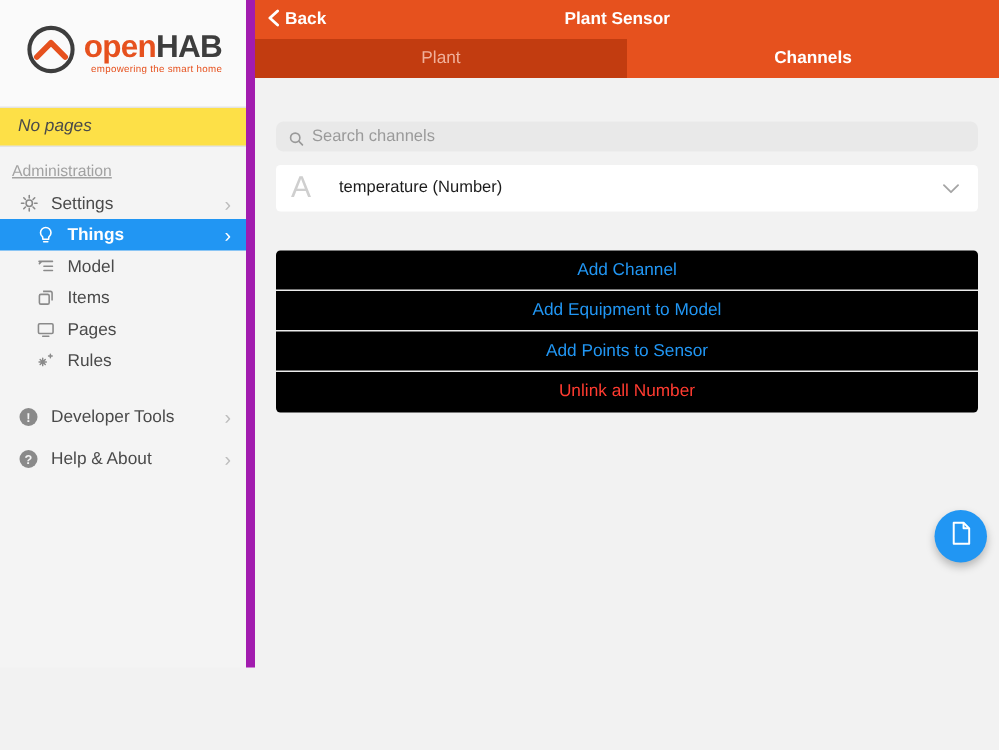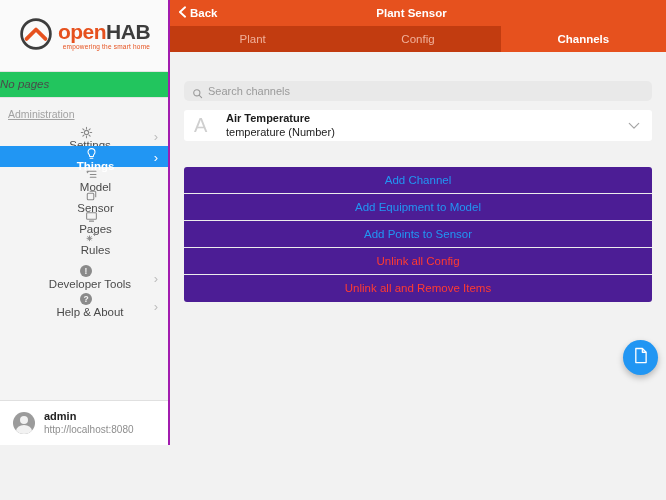--- a/index.html
+++ b/index.html
@@ -1,31 +1,31 @@
 <!DOCTYPE html>
 <html><head>
 <meta charset="utf-8">
 <style>
   * { margin: 0; padding: 0; box-sizing: border-box; }
   html, body { width: 666px; height: 500px; }
   body { font-family: "Liberation Sans", "DejaVu Sans", sans-serif; overflow: hidden; background: #f2f2f2; }
   .screen { position: relative; width: 666px; height: 500px; display: flex; }
 
   
-  .sidebar { position: relative; width: 170px; height: 445px; background: #f4f4f4; border-right: 2px solid #a21caf; flex: 0 0 170px; }
+  .sidebar { position: relative; width: 170px; height: 445px; background: #f4f4f4; border-right: 6px solid #a21caf; flex: 0 0 170px; }
   .logo-area { height: 72px; background: #fafafa; border-bottom: 1px solid #e3e3e3; display: flex; align-items: center; justify-content: center; }
   .logo-lockup { display: flex; align-items: center; gap: 4px; }
   .logo-text { display: flex; flex-direction: column; line-height: 1; }
   .logo-word { font-size: 21px; letter-spacing: -0.5px; }
   .logo-word .open { color: #e6511e; font-weight: 700; }
   .logo-word .hab { color: #3d3d3d; font-weight: 600; }
   .logo-tagline { font-size: 6.5px; color: #e6511e; text-align: right; margin-top: 2px; letter-spacing: 0.2px; }
-  .no-pages { height: 26px; line-height: 25px; font-size: 11.5px; font-style: italic; color: #4a4a4a; background: #22c55e; border-bottom: 1px solid #e3e3e3; }
+  .no-pages { height: 26px; line-height: 25px; padding-left: 12px; font-size: 11.5px; font-style: italic; color: #4a4a4a; background: #fde047; border-bottom: 1px solid #e3e3e3; }
   .section-label { padding: 10px 0 5px 8px; font-size: 10.5px; color: #a2a2a2; text-decoration: underline; }
-  .nav-item { position: relative; height: 21px; display: flex; align-items: center; padding-left: 12px; cursor: pointer; flex-direction: column; }
+  .nav-item { position: relative; height: 21px; display: flex; align-items: center; padding-left: 12px; cursor: pointer; }
   .nav-item.nested { padding-left: 23px; }
   .nav-icon { width: 14px; display: inline-flex; justify-content: center; align-items: center; margin-right: 8px; flex: 0 0 14px; }
   .nav-label { font-size: 11.5px; color: #4a4a4a; white-space: nowrap; }
   .nav-chevron { position: absolute; right: 10px; top: 50%; transform: translateY(-50%); font-size: 13px; color: #bdbdbd; line-height: 1; }
   .nav-item.selected { background: #2196f3; }
   .nav-item.selected .nav-label { color: #ffffff; font-weight: 600; text-align: right; }
   .nav-item.selected .nav-chevron { color: #ffffff; }
   .tools-group { margin-top: 13px; }
   .tools-group .nav-item { height: 28px; }
   .circle-glyph { display: inline-flex; width: 12px; height: 12px; border-radius: 50%; background: #8a8a8a; color: #f4f4f4; font-size: 8.5px; font-weight: 700; align-items: center; justify-content: center; line-height: 1; }
@@ -52,21 +52,21 @@
   .searchbar input::placeholder { color: #9a9a9a; }
   .search-icon { position: absolute; left: 8px; top: 4px; }
 
   .channel-card { background: #ffffff; border-radius: 3px; height: 31px; display: flex; align-items: center; padding: 0 12px 0 10px; cursor: pointer; }
   .group-letter { font-size: 20px; color: #cfcfcf; width: 20px; flex: 0 0 20px; font-weight: 400; }
   .channel-text { margin-left: 12px; line-height: 1.2; }
   .channel-title { font-size: 11px; font-weight: 700; color: #1c1c1c; }
   .channel-subtitle { font-size: 11px; color: #1c1c1c; }
   .card-chevron { margin-left: auto; display: flex; align-items: center; }
 
-  .action-list { margin-top: 26px; background: #4c1d95; border-radius: 3px; overflow: hidden; }
+  .action-list { margin-top: 26px; background: #000000; border-radius: 3px; overflow: hidden; }
   .action-row { height: 27px; line-height: 27px; text-align: center; font-size: 11.5px; border-bottom: 1px solid #ececec; cursor: pointer; }
   .action-row:last-child { border-bottom: none; }
   .action-row.blue { color: #2196f3; }
   .action-row.red { color: #ff3b30; }
 
   .fab { position: absolute; right: 8px; bottom: 7px; width: 35px; height: 35px; border-radius: 50%; background: #2196f3; display: flex; align-items: center; justify-content: center; box-shadow: 0 3px 6px rgba(0,0,0,0.25); cursor: pointer; }
 </style>
 </head>
 <body>
 
@@ -124,21 +124,21 @@
       <span class="nav-label">Model</span>
     </div>
 
     <div class="nav-item nested">
       <span class="nav-icon">
         <svg width="13" height="13" viewBox="0 0 16 16" fill="none" stroke="#8a8a8a" stroke-width="1.3" stroke-linejoin="round">
           <rect x="2.8" y="5.2" width="8" height="8" rx="1.2"></rect>
           <path d="M5.8 2.8h6.2a1.2 1.2 0 0 1 1.2 1.2v6.2"></path>
         </svg>
       </span>
-      <span class="nav-label">Sensor</span>
+      <span class="nav-label">Items</span>
     </div>
 
     <div class="nav-item nested">
       <span class="nav-icon">
         <svg width="13" height="13" viewBox="0 0 16 16" fill="none" stroke="#8a8a8a" stroke-width="1.3" stroke-linecap="round">
           <rect x="2" y="3.5" width="12" height="8" rx="1"></rect>
           <path d="M5.5 13.7h5"></path>
         </svg>
       </span>
       <span class="nav-label">Pages</span>
@@ -165,80 +165,70 @@
       </div>
       <div class="nav-item">
         <span class="nav-icon">
             <span class="circle-glyph">?</span>
           </span>
         <span class="nav-label">Help &amp; About</span>
         <span class="nav-chevron">›</span>
       </div>
     </div>
 
-    <div class="user-area">
-      <span class="avatar"></span>
-      <span class="user-meta">
-        <div class="user-name">admin</div>
-        <div class="user-url">http://localhost:8080</div>
-      </span>
-    </div>
   </div>
 
   <div class="main">
 
     <div class="navbar">
       <div class="back-button">
         <span>
           <svg width="9" height="12" viewBox="0 0 10 14" fill="none" stroke="#ffffff" stroke-width="2.2" stroke-linecap="round" stroke-linejoin="round">
               <path d="M8 1.5L2 7l6 5.5"></path>
             </svg>
         </span>
         <span>Back</span>
       </div>
       <div class="navbar-title">Plant Sensor</div>
     </div>
 
     <div class="tabbar">
       <div class="tab">Plant</div>
-      <div class="tab">Config</div>
       <div class="tab selected">Channels</div>
     </div>
 
     <div class="content">
 
       <div class="searchbar">
         <span class="search-icon">
           <svg width="11" height="11" viewBox="0 0 16 16" fill="none" stroke="#9a9a9a" stroke-width="1.6" stroke-linecap="round">
               <circle cx="7" cy="7" r="4.5"></circle>
               <path d="M10.6 10.6L14 14"></path>
             </svg>
         </span>
         <input type="text" placeholder="Search channels" style="">
       </div>
 
       <div class="channel-card">
         <span class="group-letter">A</span>
         <span class="channel-text">
-          <div class="channel-title">Air Temperature</div>
           <div class="channel-subtitle">temperature (Number)</div>
         </span>
         <span class="card-chevron">
           <svg width="12" height="8" viewBox="0 0 14 9" fill="none" stroke="#a5a5a5" stroke-width="1.4" stroke-linecap="round" stroke-linejoin="round">
               <path d="M1.5 1.5L7 7l5.5-5.5"></path>
             </svg>
         </span>
       </div>
 
       <div class="action-list">
         <div class="action-row blue">Add Channel</div>
         <div class="action-row blue">Add Equipment to Model</div>
         <div class="action-row blue">Add Points to Sensor</div>
-        <div class="action-row red">Unlink all Config</div>
-        <div class="action-row red">Unlink all and Remove Items</div>
+        <div class="action-row red">Unlink all Number</div>
       </div>
 
     </div>
 
     <div class="fab">
       <span>
         <svg width="15" height="17" viewBox="0 0 16 18" fill="none" stroke="#ffffff" stroke-width="1.4" stroke-linejoin="round">
             <path d="M3 1.5h7l4 4v11H3z"></path>
             <path d="M10 1.5v4h4"></path>
           </svg>

